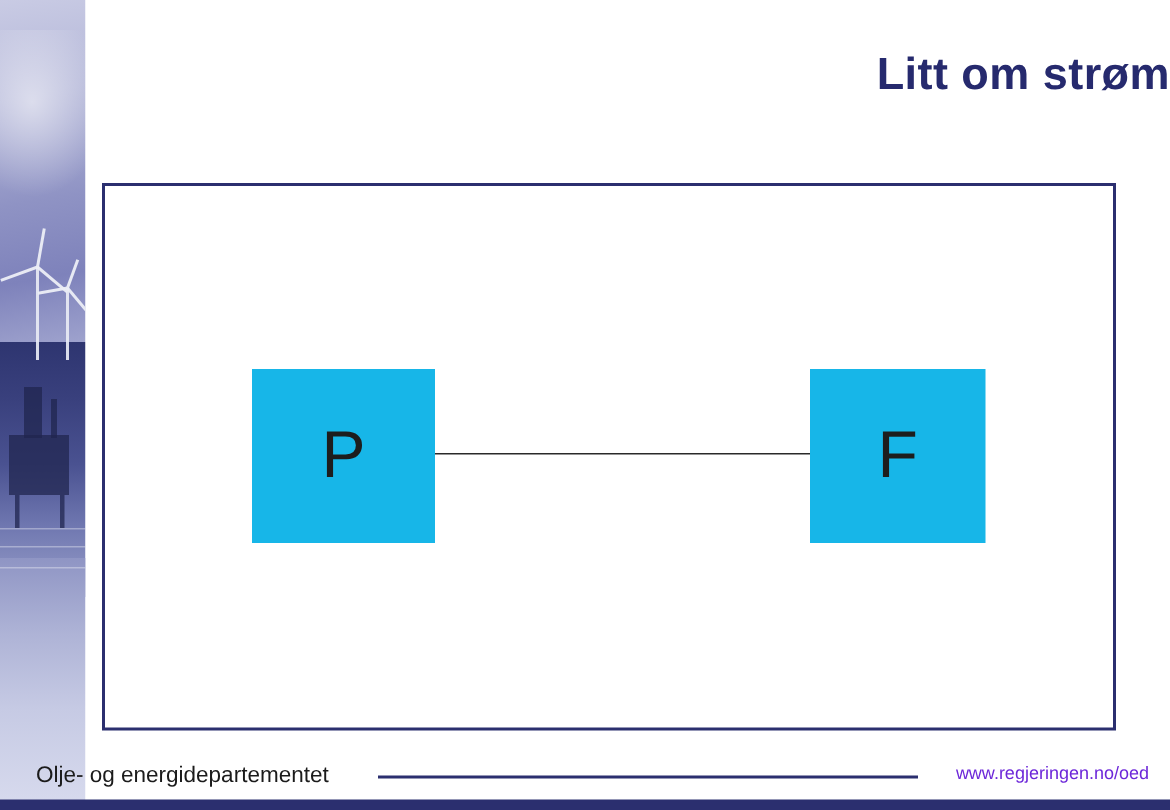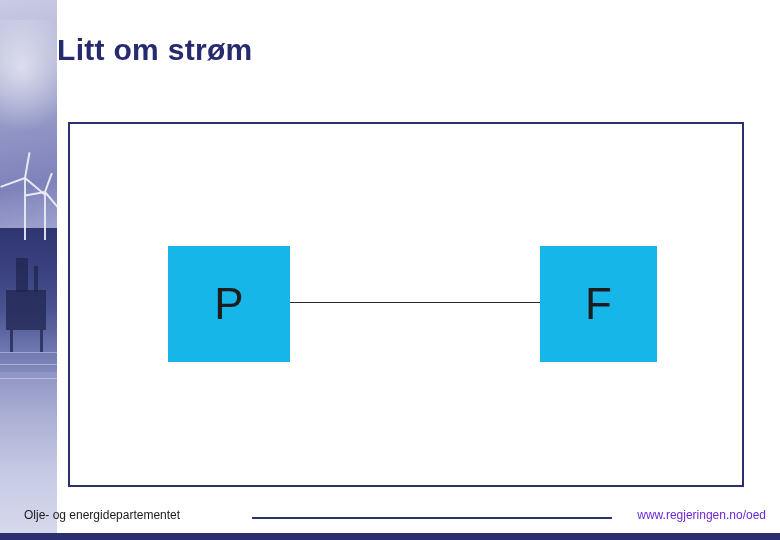--- a/index.html
+++ b/index.html
@@ -78,21 +78,21 @@
     height: 1px;
     background: rgba(255,255,255,0.35);
   }
 
   
   #slide-title {
     position: absolute;
     left: 57px;
     top: 33px;
     width: 723px;
-    text-align: left;
+    text-align: right;
     font-size: 30px;
     font-weight: bold;
     color: #262a6e;
     letter-spacing: 0.3px;
   }
 
   
   #content-frame {
     position: absolute;
     left: 68px;
@@ -141,21 +141,21 @@
     position: absolute;
     left: 0;
     bottom: 0;
     width: 780px;
     height: 46px;
   }
   #footer-left-text {
     position: absolute;
     left: 24px;
     top: 14px;
-    font-size: 12px;
+    font-size: 15px;
     color: #1b1b1b;
   }
   #footer-rule {
     position: absolute;
     left: 252px;
     top: 23px;
     width: 360px;
     height: 0;
     border-top: 2px solid #2b2f6f;
   }

